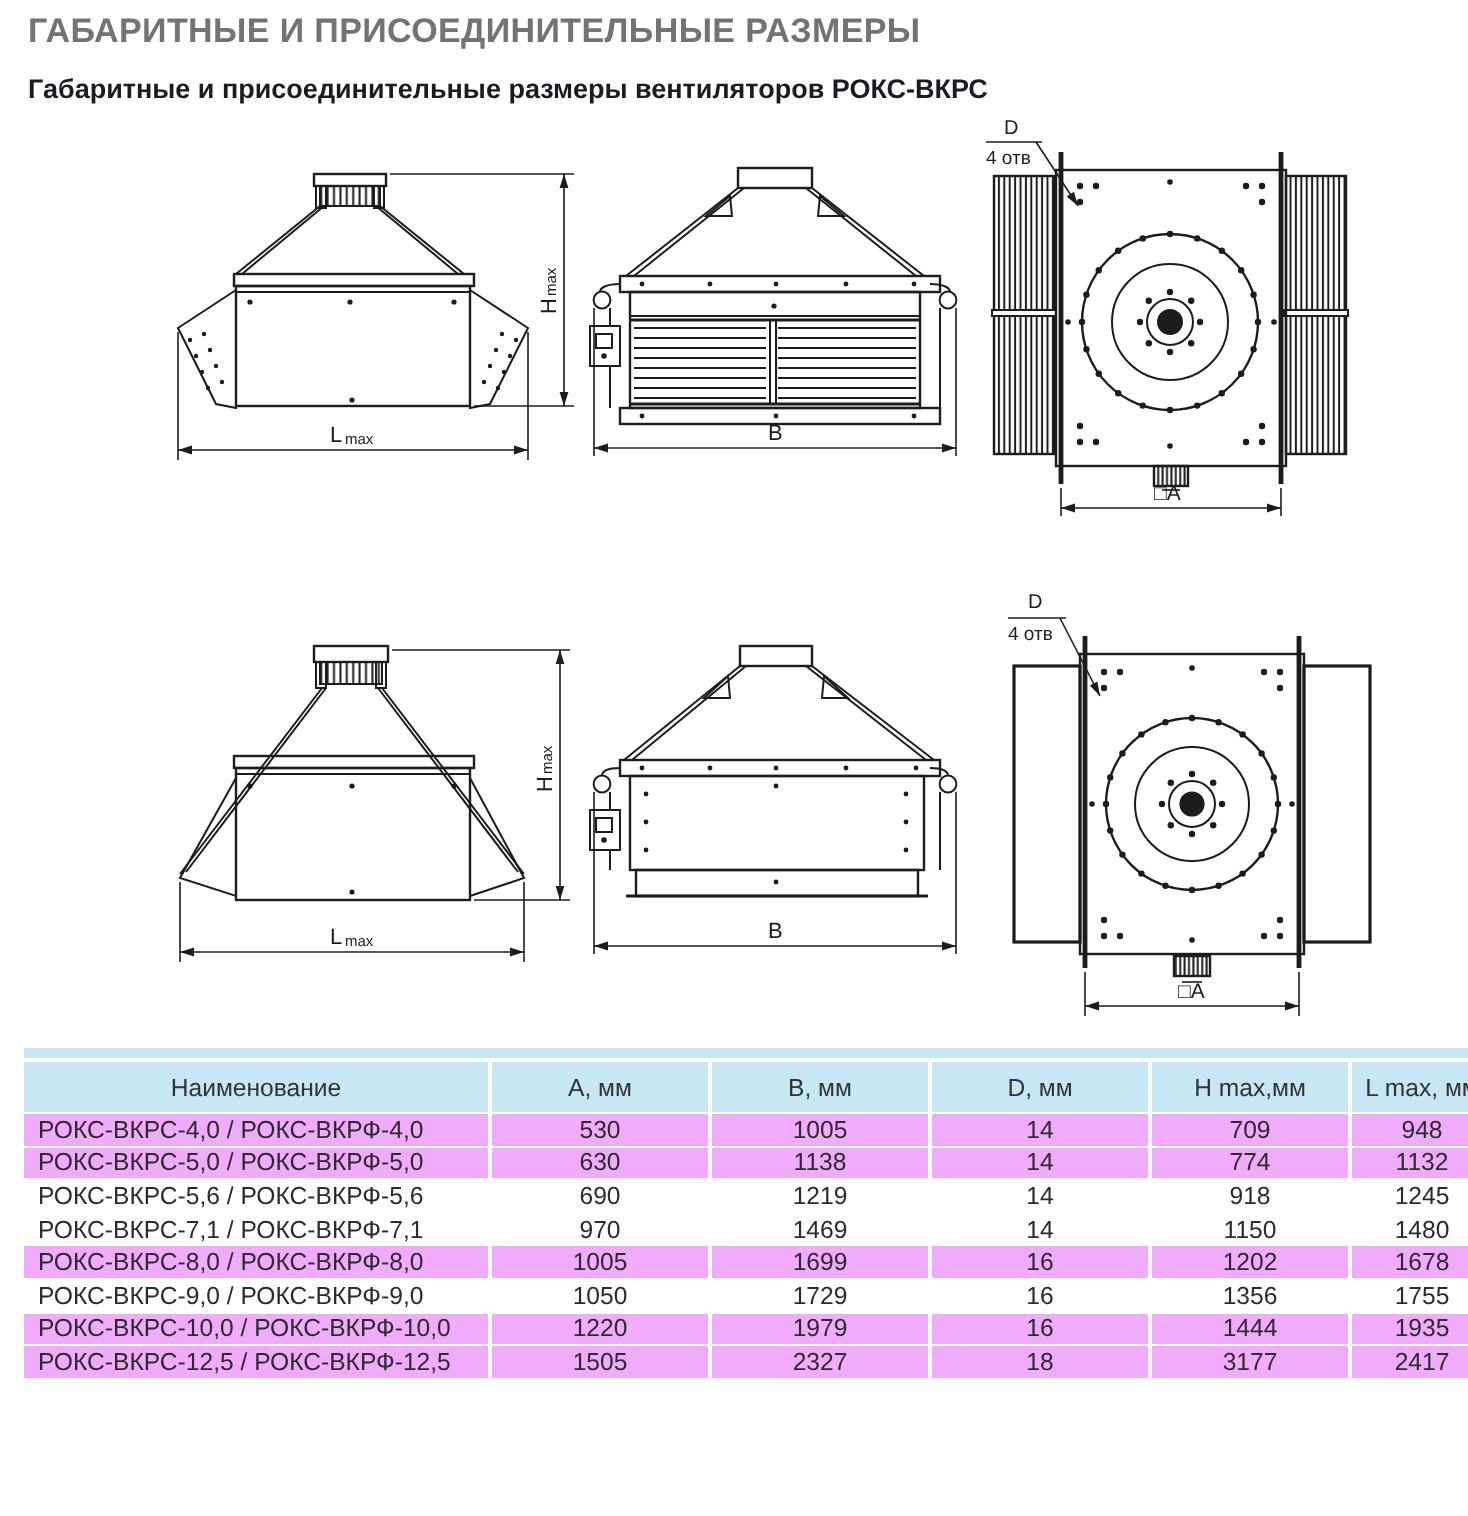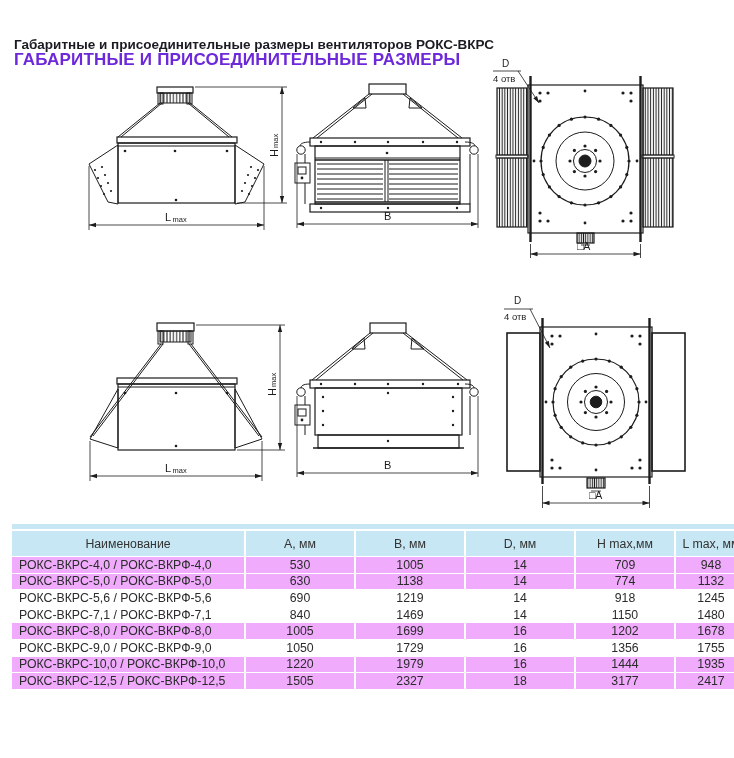--- a/index.html
+++ b/index.html
@@ -1,19 +1,19 @@
 <!DOCTYPE html>
 <html><head>
 <meta charset="utf-8">
 <style>
   html,body{margin:0;padding:0;background:#fff;}
   .page{position:relative;width:734px;height:758px;background:#fff;overflow:hidden;
         font-family:"Liberation Sans",sans-serif;}
   .title{position:absolute;left:14px;top:6px;font-size:17px;font-weight:bold;
-         color:#6d28d9;letter-spacing:.2px;margin-top:44px;}
+         color:#737373;letter-spacing:.2px;}
   .section{position:absolute;left:14px;font-size:13.5px;font-weight:bold;color:#1b1b22;}
   #sec1{top:37px}
   #sec2{top:263px}
   .drw{position:absolute;}
   .drw line,.drw rect,.drw polygon,.drw polyline,.drw path,.drw circle{stroke:#1c1c1c;stroke-width:1;}
   .drw{fill:none;}
   .drw .f{fill:#1c1c1c;stroke:none;}
   .drw .ext{stroke-width:.8;}
   .drw .w12{stroke-width:1.2;}
   .drw .w16{stroke-width:1.6;}
@@ -515,21 +515,21 @@
           <tr>
             <td class="name">РОКС-ВКРС-5,6 / РОКС-ВКРФ-5,6</td>
             <td>690</td>
             <td>1219</td>
             <td>14</td>
             <td>918</td>
             <td>1245</td>
           </tr>
           <tr>
             <td class="name">РОКС-ВКРС-7,1 / РОКС-ВКРФ-7,1</td>
-            <td>840</td>
+            <td>970</td>
             <td>1469</td>
             <td>14</td>
             <td>1150</td>
             <td>1480</td>
           </tr>
           <tr class="alt">
             <td class="name">РОКС-ВКРС-8,0 / РОКС-ВКРФ-8,0</td>
             <td>1005</td>
             <td>1699</td>
             <td>16</td>

